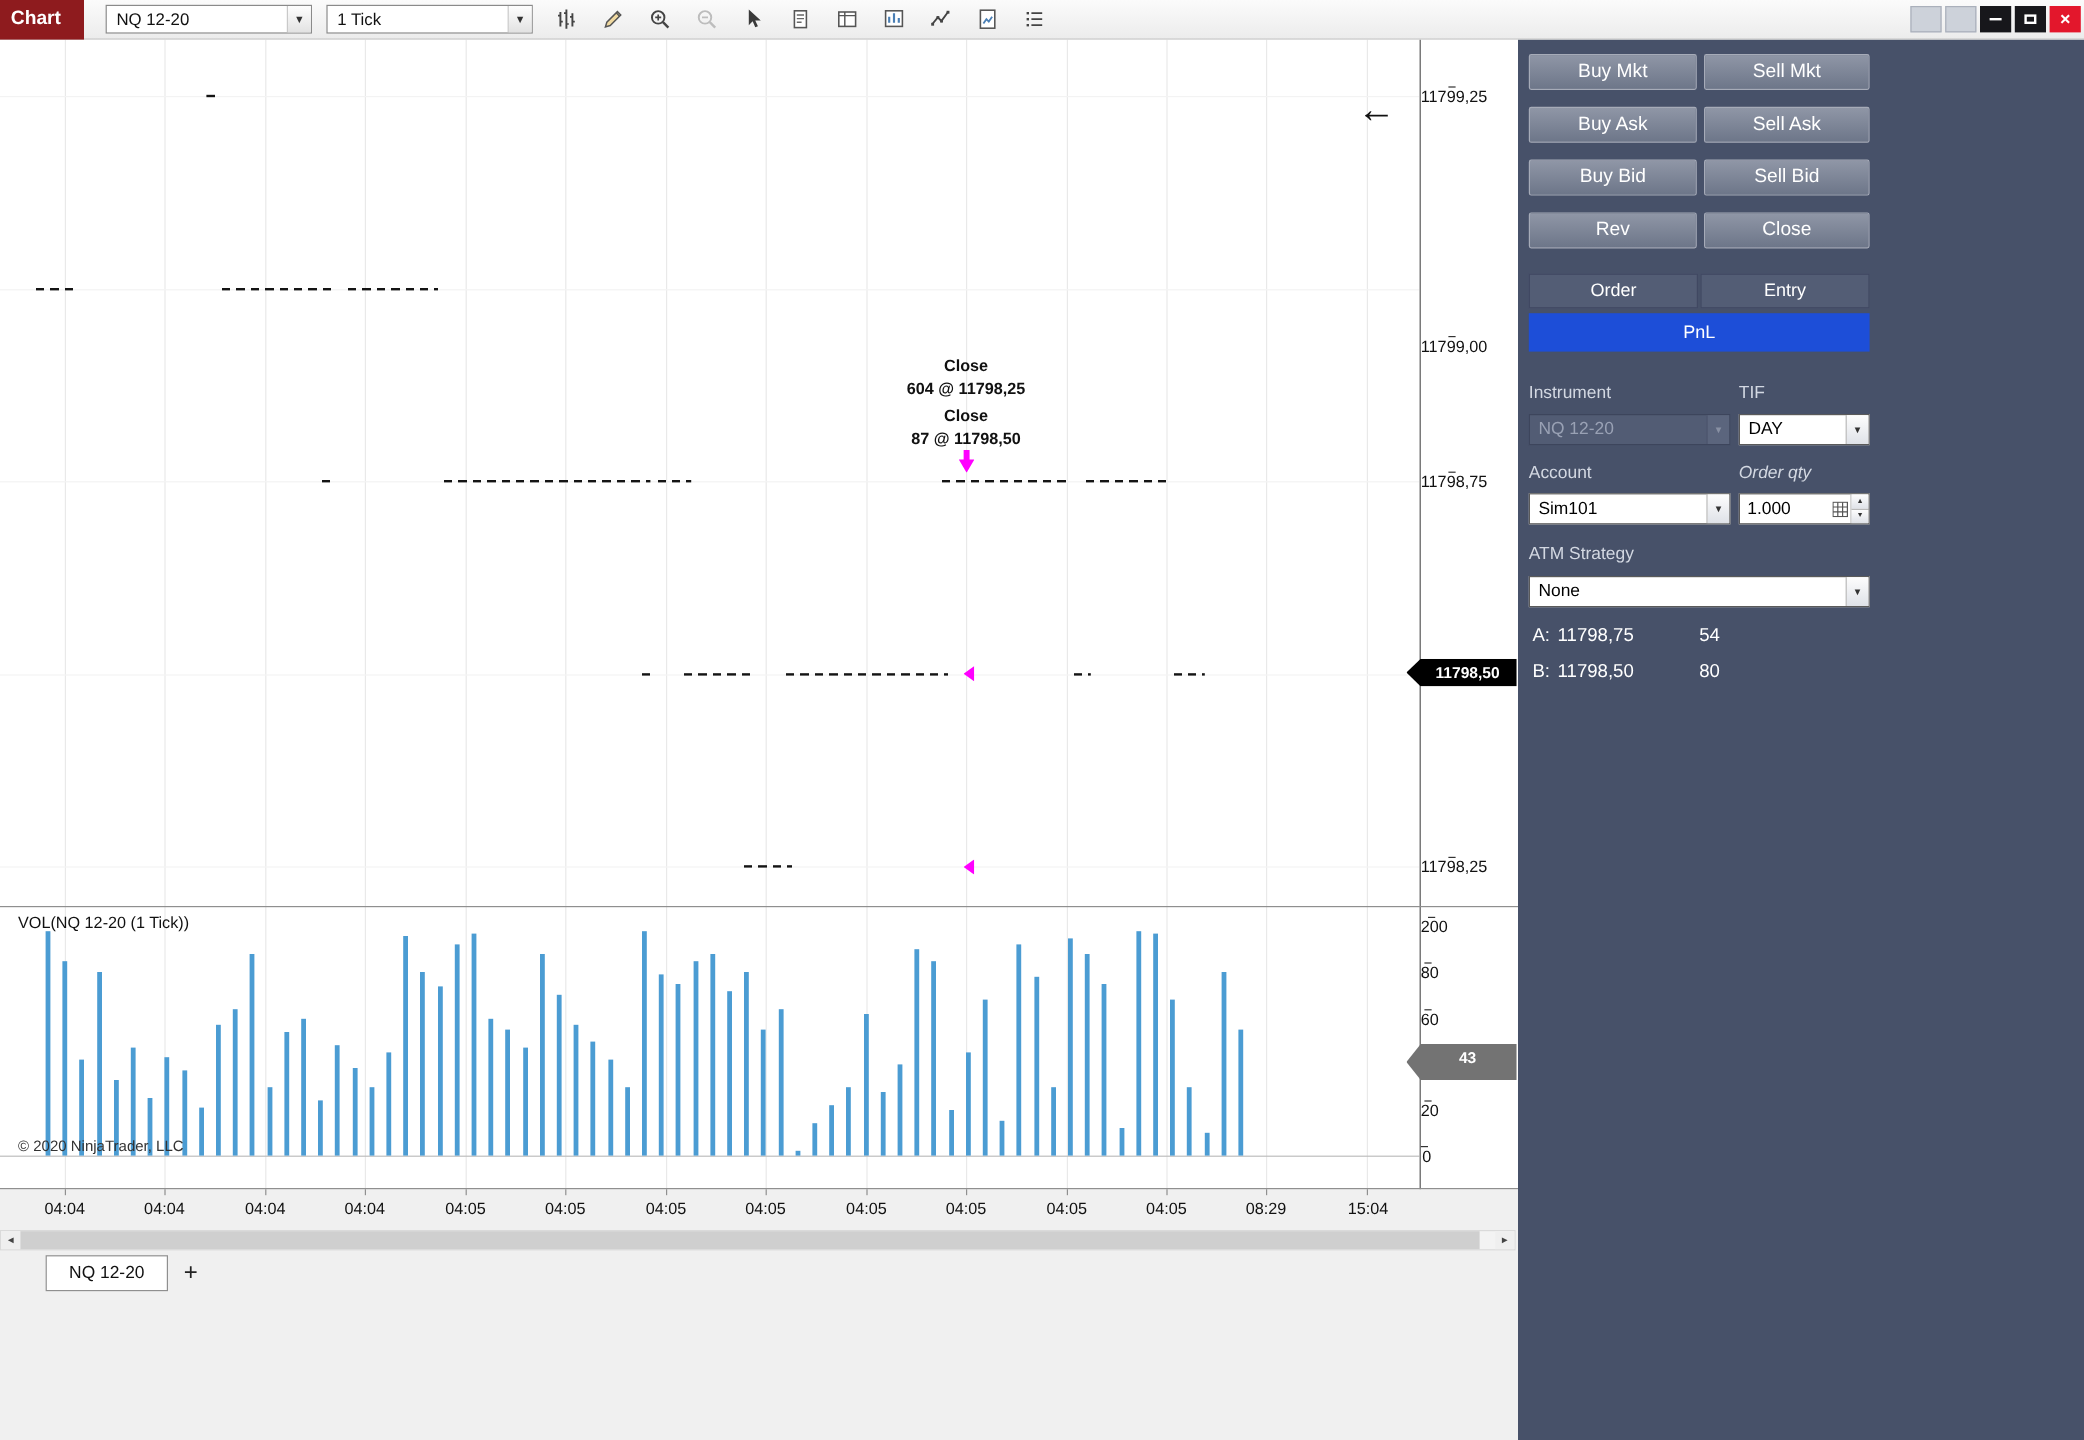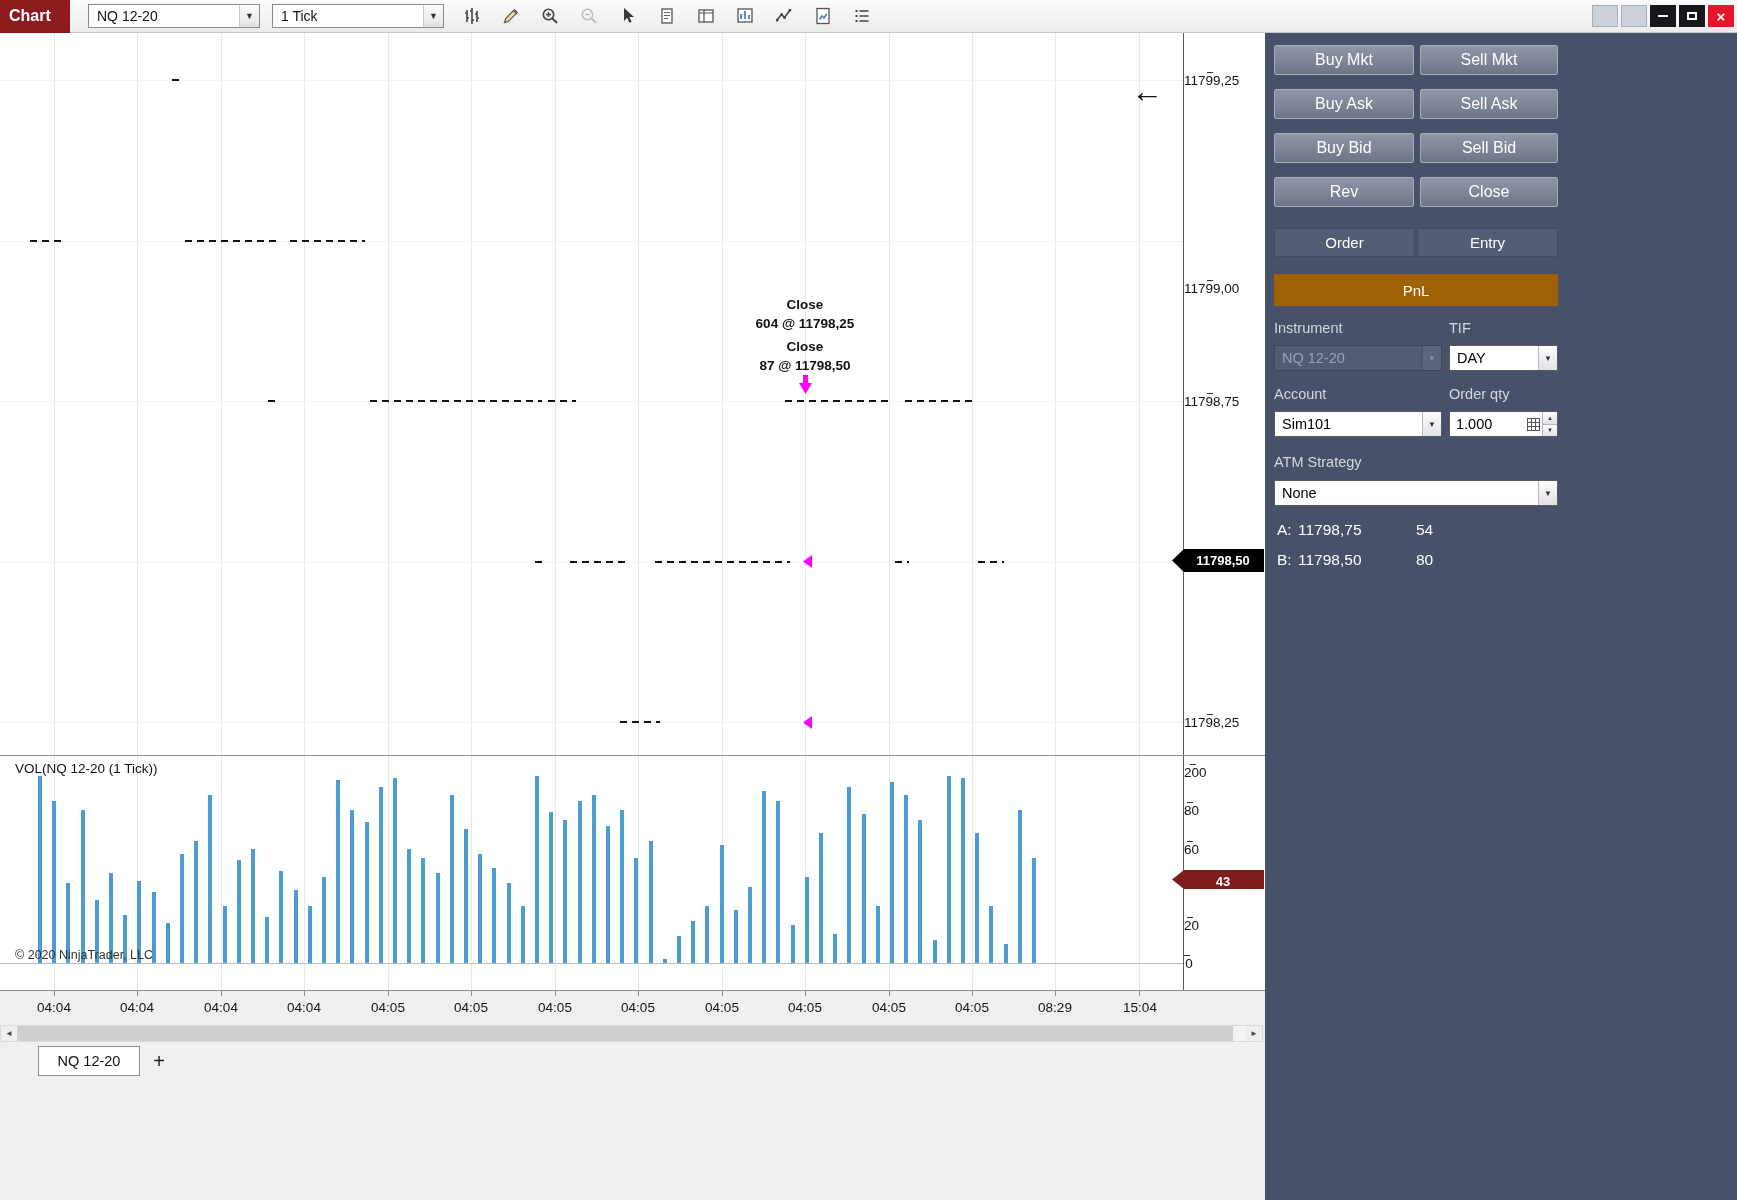--- a/index.html
+++ b/index.html
@@ -55,21 +55,21 @@
   #vol-label{position:absolute;left:15px;top:6px;font-size:13.5px;color:#111;z-index:5;}
   #copyright{position:absolute;left:15px;top:193px;font-size:12.5px;color:#333;z-index:5;}
   #zero-line{position:absolute;left:0;top:208px;width:1183px;height:1px;background:#bdbdbd;}
   .vbar{position:absolute;width:4px;background:#4b9cd3;}
 
   
   #price-axis{position:absolute;left:1183px;top:0;width:82px;height:958px;background:#fff;border-left:1px solid #5a5a5a;z-index:5;}
   .axis-label{position:absolute;left:0;display:flex;align-items:center;font-size:13.5px;color:#111;height:16px;white-space:nowrap;flex-direction:column;}
   .htick{width:6px;height:1px;background:#333;margin-right:4px;display:inline-block;}
   #price-badge{position:absolute;left:1172px;top:516px;width:92px;height:23px;background:#000;color:#fff;font-size:13px;font-weight:bold;line-height:23px;text-align:center;padding-left:10px;clip-path:polygon(0 50%,13% 0,100% 0,100% 100%,13% 100%);z-index:9;}
-  #vol-badge{position:absolute;left:1172px;top:837px;width:92px;height:19px;background:#7f1d1d;color:#fff;font-size:13px;font-weight:bold;line-height:23px;text-align:center;padding-left:10px;clip-path:polygon(0 50%,13% 0,100% 0,100% 100%,13% 100%);z-index:9;}
+  #vol-badge{position:absolute;left:1172px;top:837px;width:92px;height:30px;background:#737373;color:#fff;font-size:13px;font-weight:bold;line-height:23px;text-align:center;padding-left:10px;clip-path:polygon(0 50%,13% 0,100% 0,100% 100%,13% 100%);z-index:9;}
 
   
   #time-axis{position:absolute;left:0;top:958px;width:1265px;height:34px;}
   .time-label{position:absolute;top:9px;transform:translateX(-50%);font-size:13.5px;color:#111;white-space:nowrap;}
   .vtick{position:absolute;top:0;width:1px;height:5px;background:#8f8f8f;}
 
   
   #h-scrollbar{position:absolute;left:0;top:992px;width:1263px;height:17px;background:#f3f3f3;border:1px solid #dadada;}
   .sb-btn{position:absolute;top:0;width:16px;height:15px;display:flex;align-items:center;justify-content:center;font-size:8px;color:#444;background:#efefef;cursor:pointer;}
   .sb-btn.left{left:0;} .sb-btn.right{right:0;}
@@ -79,24 +79,24 @@
   #tab-bar{position:absolute;left:0;top:1010px;width:1265px;height:157px;background:#f0f0f0;}
   .tab{position:absolute;left:38px;top:3px;width:102px;height:30px;background:#fff;border:1px solid #8f8f8f;font-size:14.5px;color:#111;display:flex;align-items:center;justify-content:center;cursor:pointer;}
   .tab-add{position:absolute;left:147px;top:5px;width:24px;height:26px;font-size:20px;color:#222;display:flex;align-items:center;justify-content:center;cursor:pointer;}
 
   
   #dom-panel{position:absolute;left:1265px;top:33px;width:472px;height:1167px;background:#475169;color:#fff;}
   #btn-grid{position:absolute;left:9px;top:12px;display:grid;grid-template-columns:140px 138px;column-gap:6px;row-gap:14px;}
   .dom-btn{height:30px;background:linear-gradient(#8f96a6,#6d7689);border:1px solid #a6abb8;border-radius:2px;color:#fff;font-size:16px;display:flex;align-items:center;justify-content:center;cursor:pointer;}
   #flat-entry{position:absolute;left:9px;top:195px;width:284px;height:29px;display:flex;gap:2px;}
   .fe{flex:1;background:#535d75;border:1px solid #404862;color:#fff;font-size:15px;display:flex;align-items:center;justify-content:center;cursor:pointer;}
-  #pnl-bar{position:absolute;left:9px;top:241px;width:284px;height:32px;background:#a16207;color:#fff;font-size:15px;display:flex;align-items:center;justify-content:center;}
+  #pnl-bar{position:absolute;left:9px;top:228px;width:284px;height:32px;background:#1d4ed8;color:#fff;font-size:15px;display:flex;align-items:center;justify-content:center;}
   .lbl{position:absolute;font-size:14.5px;color:#d3d8e2;white-space:nowrap;}
   #lbl-instrument{left:9px;top:287px;} #lbl-tif{left:184px;top:287px;}
-  #lbl-account{left:9px;top:353px;} #lbl-qty{left:184px;top:353px;}
+  #lbl-account{left:9px;top:353px;} #lbl-qty{left:184px;top:353px;font-style:italic;}
   #lbl-atm{left:9px;top:421px;}
   .pselect{position:absolute;height:26px;background:#fff;border:1px solid #5a5a5a;display:flex;align-items:center;font-size:14.5px;color:#000;cursor:pointer;}
   .pselect .txt{flex:1;padding-left:7px;white-space:nowrap;overflow:hidden;}
   .pselect .arr{width:19px;height:24px;display:flex;align-items:center;justify-content:center;background:linear-gradient(#fdfdfd,#dfe2e8);border-left:1px solid #b9b9b9;font-size:8px;color:#333;}
   .pselect.disabled{background:#525c74;border-color:#3d455c;color:#99a1b4;cursor:default;}
   .pselect.disabled .arr{background:#5b657d;border-left-color:#49526b;color:#8890a3;}
   #sel-instr-panel{left:9px;top:312px;width:168px;}
   #sel-tif{left:184px;top:312px;width:109px;}
   #sel-account{left:9px;top:378px;width:168px;}
   #qty-box{position:absolute;left:184px;top:378px;width:109px;height:26px;background:#fff;border:1px solid #5a5a5a;display:flex;align-items:center;}

